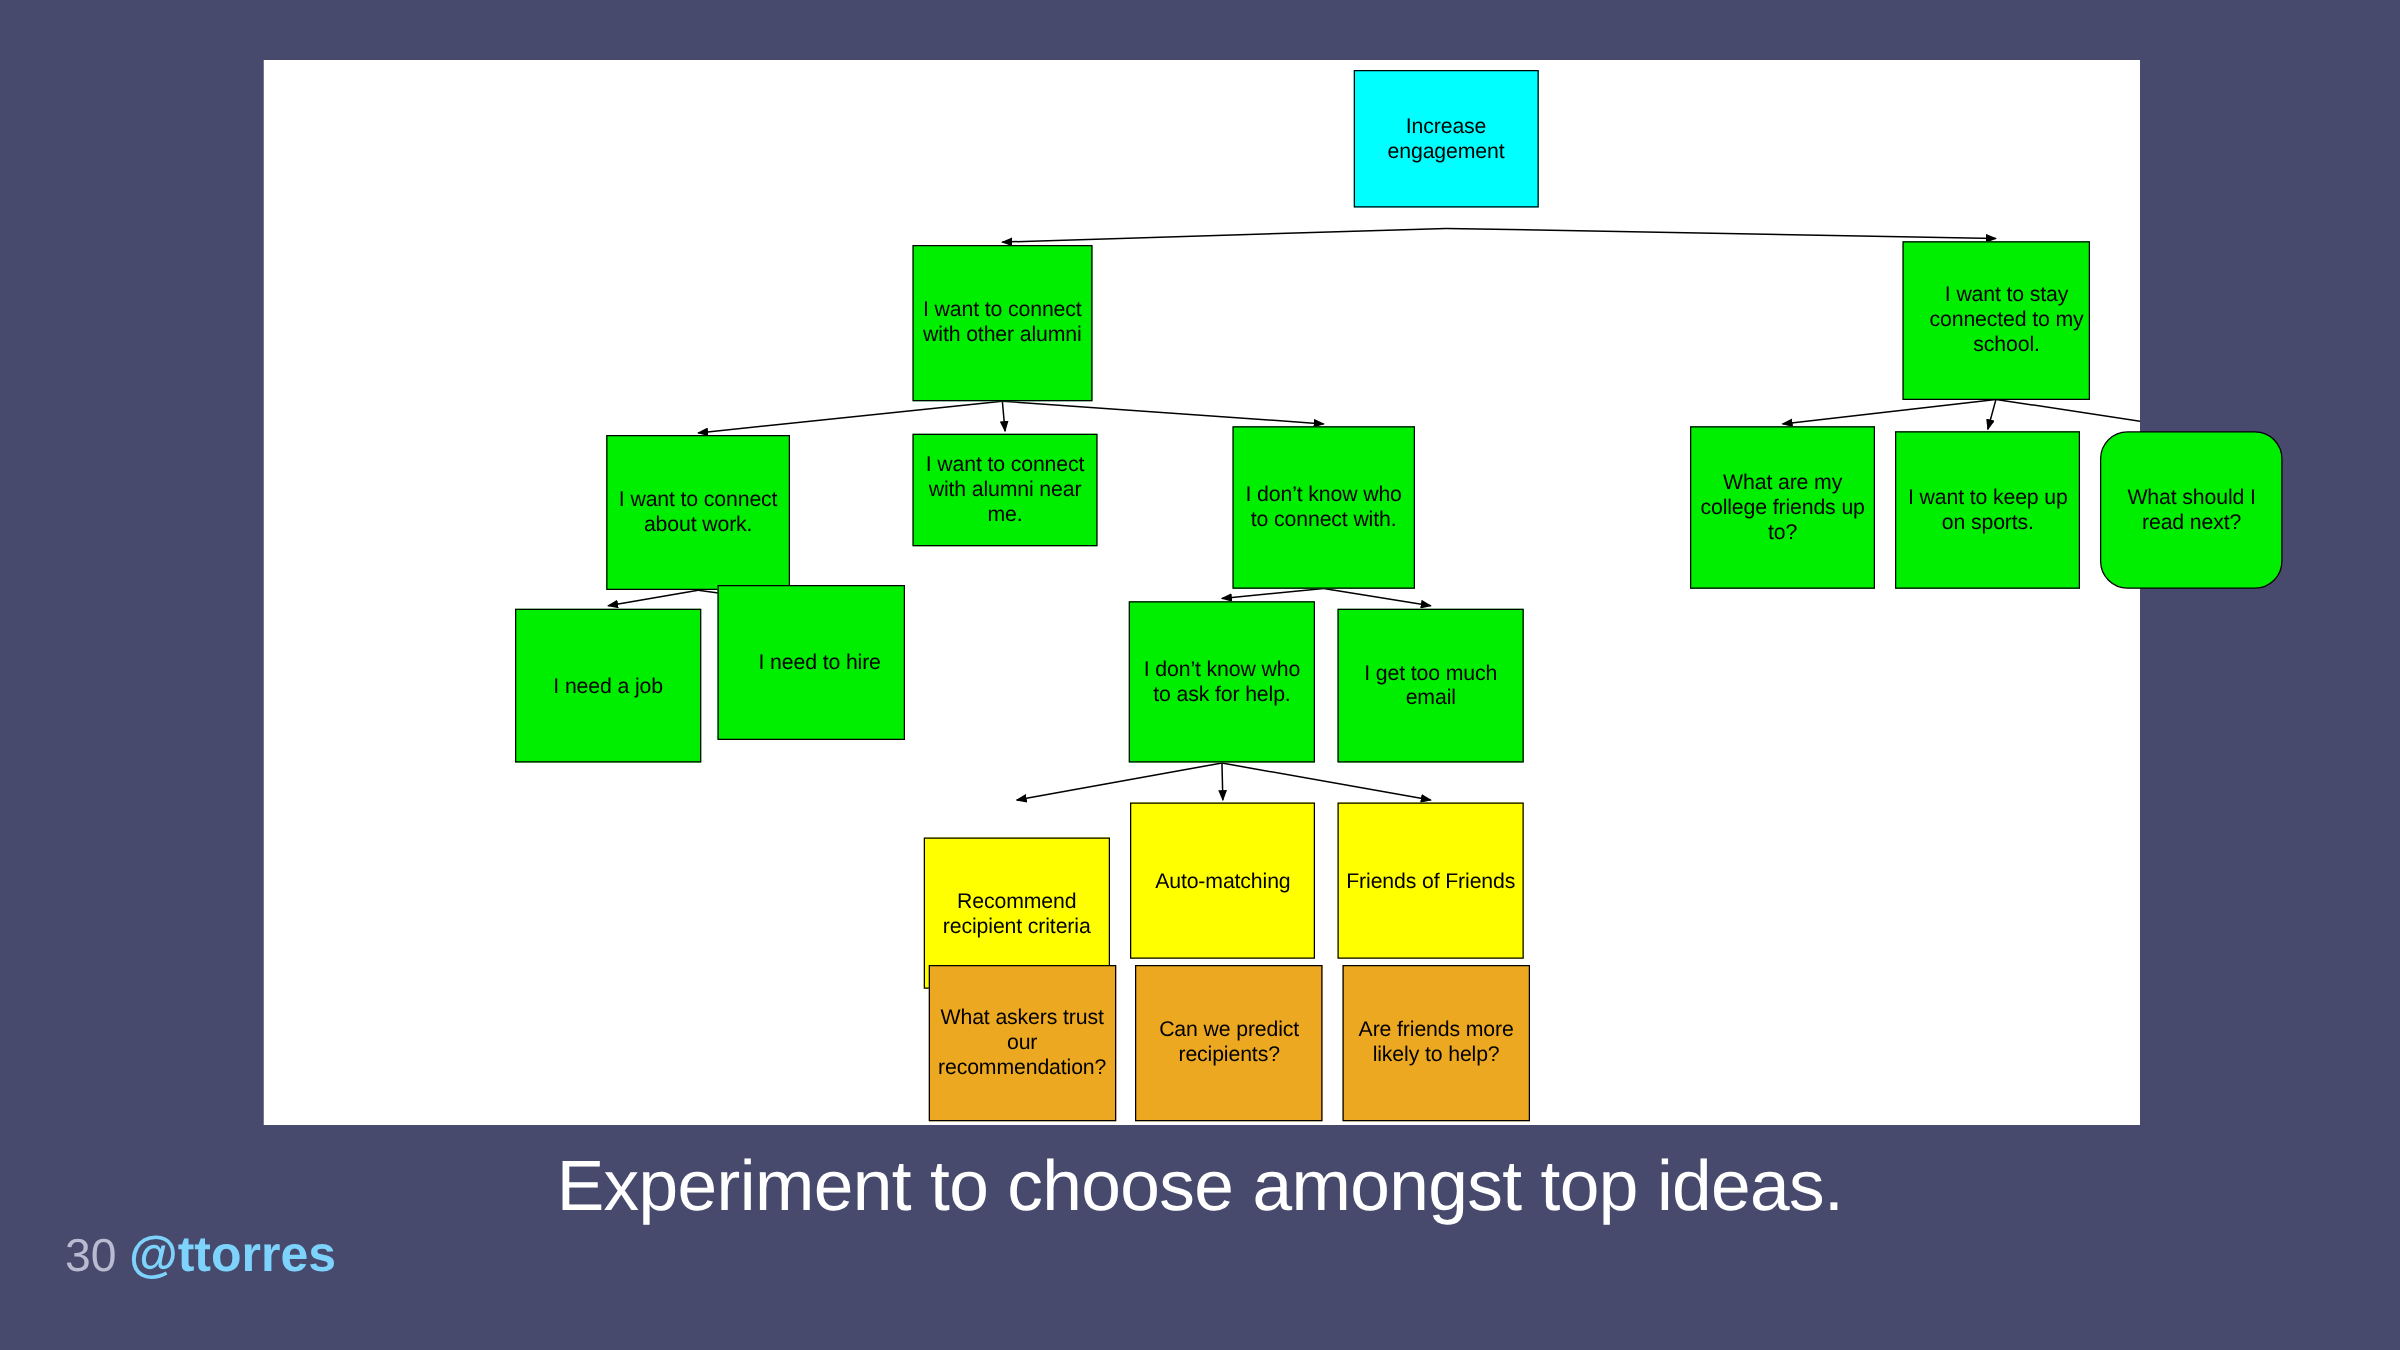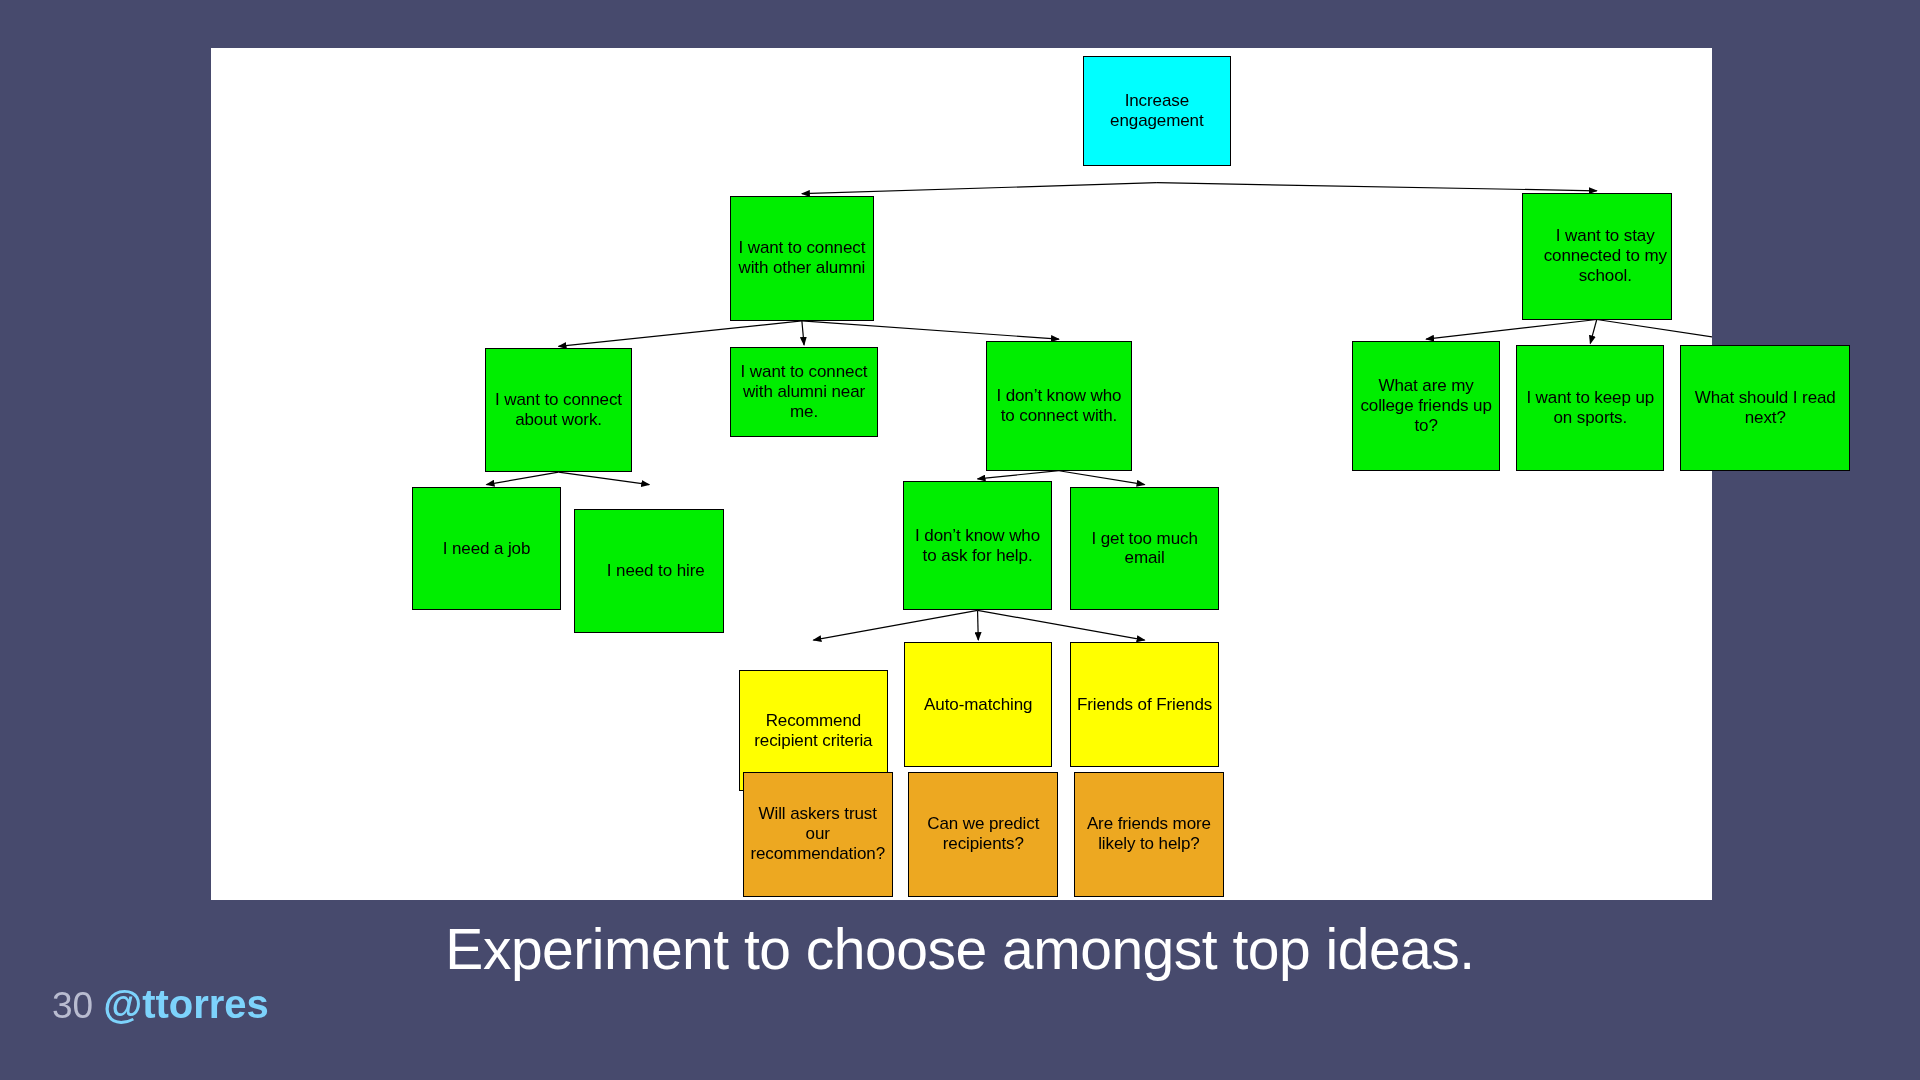--- a/index.html
+++ b/index.html
@@ -152,46 +152,46 @@
         </div>
         <div class="node node-need" style="left: 775.2px; top: 293.12px; width: 145.44px; height: 129.6px;">
           <span class="node-text">I don’t know who to connect with.</span>
         </div>
         <div class="node node-need" style="left: 1140.96px; top: 293.12px; width: 148.32px; height: 129.6px;">
           <span class="node-text">What are my college friends up to?</span>
         </div>
         <div class="node node-need" style="left: 1305.12px; top: 297.44px; width: 148.32px; height: 125.28px;">
           <span class="node-text">I want to keep up on sports.</span>
         </div>
-        <div class="node node-need" style="left: 1469.28px; top: 297.44px; width: 170px; height: 125.28px;">
+        <div class="node node-need" style="left: 1469.28px; top: 297.44px; width: 146px; height: 125.28px; border-radius: 22px;">
           <span class="node-text">What should I read next?</span>
         </div>
         <div class="node node-need" style="left: 200.64px; top: 438.56px; width: 149.76px; height: 123.84px;">
           <span class="node-text">I need a job</span>
         </div>
-        <div class="node node-need" style="left: 363.36px; top: 461px; width: 149.76px; height: 123.84px; padding-left: 16px;">
+        <div class="node node-need" style="left: 363.36px; top: 420px; width: 149.76px; height: 123.84px; padding-left: 16px;">
           <span class="node-text">I need to hire</span>
         </div>
         <div class="node node-need" style="left: 691.68px; top: 432.8px; width: 149.76px; height: 129.6px;">
           <span class="node-text">I don’t know who to ask for help.</span>
         </div>
         <div class="node node-need" style="left: 858.72px; top: 438.56px; width: 149.76px; height: 123.84px;">
           <span class="node-text">I get too much email</span>
         </div>
         <div class="node node-idea" style="left: 527.52px; top: 594.08px; width: 149.76px; height: 121px; margin-top: 28px;">
           <span class="node-text">Recommend recipient criteria</span>
         </div>
         <div class="node node-idea" style="left: 693.12px; top: 594.08px; width: 148.32px; height: 125.28px;">
           <span class="node-text">Auto-matching</span>
         </div>
         <div class="node node-idea" style="left: 858.72px; top: 594.08px; width: 149.76px; height: 125.28px;">
           <span class="node-text">Friends of Friends</span>
         </div>
         <div class="node node-assumption" style="left: 531.84px; top: 723.68px; width: 149.76px; height: 125.28px;">
-          <span class="node-text">Will askers trust our recommendation?</span>
+          <span class="node-text">What askers trust our recommendation?</span>
         </div>
         <div class="node node-assumption" style="left: 697.44px; top: 723.68px; width: 149.76px; height: 125.28px;">
           <span class="node-text">Can we predict recipients?</span>
         </div>
         <div class="node node-assumption" style="left: 863.04px; top: 723.68px; width: 149.76px; height: 125.28px;">
           <span class="node-text">Are friends more likely to help?</span>
         </div>
       </div>
   </div>
 </div>

